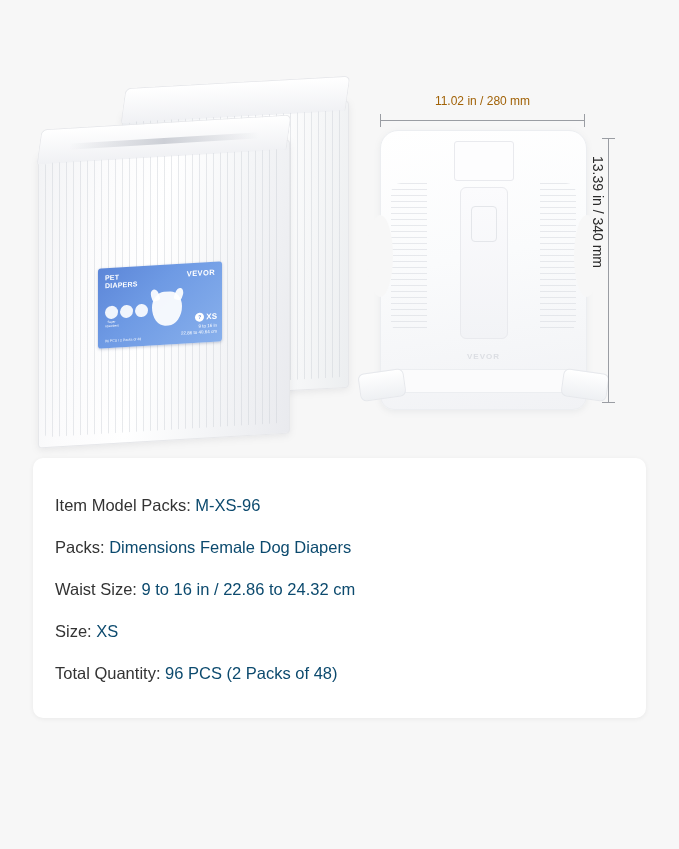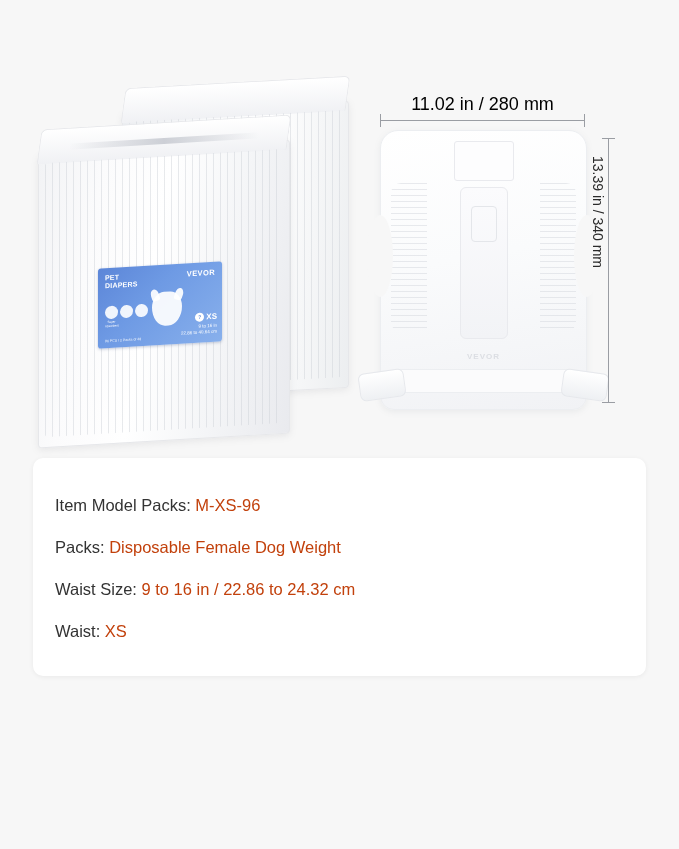--- a/index.html
+++ b/index.html
@@ -319,22 +319,22 @@
     background: #9a9da3;
   }
   .dim-top:before { left: 0; }
   .dim-top:after  { right: 0; }
   .dim-top-label {
     position: absolute;
     left: 8px;
     top: 8px;
     width: 205px;
     text-align: center;
-    font-size: 18px;
-    color: #000000;
+    font-size: 12px;
+    color: #a16207;
   }
   .dim-right {
     position: absolute;
     right: 13px;
     top: 52px;
     width: 1px;
     height: 265px;
     background: #9a9da3;
   }
   .dim-right:before, .dim-right:after {
@@ -371,21 +371,21 @@
     box-sizing: border-box;
   }
   .spec-row {
     font-size: 16.5px;
     color: #333333;
     padding: 0 0 0 22px;
     line-height: 42px;
     white-space: nowrap;
   }
   .spec-value {
-    color: #c2410c;
+    color: #0c4a6e;
   }
   .spec-gap {
     display: inline-block;
     width: 18px;
   }
 </style>
 </head>
 <body>
 
 <div class="image-area">
@@ -461,28 +461,32 @@
 
 <div class="spec-card">
 
   <div class="spec-row">
     <span>Item Model Packs:</span>
     <span class="spec-value">M-XS-96</span>
   </div>
 
   <div class="spec-row">
     <span>Packs:</span>
-    <span class="spec-value">Disposable Female Dog Weight</span>
+    <span class="spec-value">Dimensions Female Dog Diapers</span>
   </div>
 
   <div class="spec-row">
     <span>Waist Size:</span>
     <span class="spec-value">9 to 16 in / 22.86 to 24.32 cm</span>
   </div>
 
   <div class="spec-row">
-    <span>Waist:</span>
+    <span>Size:</span>
     <span class="spec-value">XS</span>
   </div>
 
 
+  <div class="spec-row">
+    <span>Total Quantity:</span>
+    <span class="spec-value">96 PCS (2 Packs of 48)</span>
+  </div>
 
 </div>
 
 </body></html>

